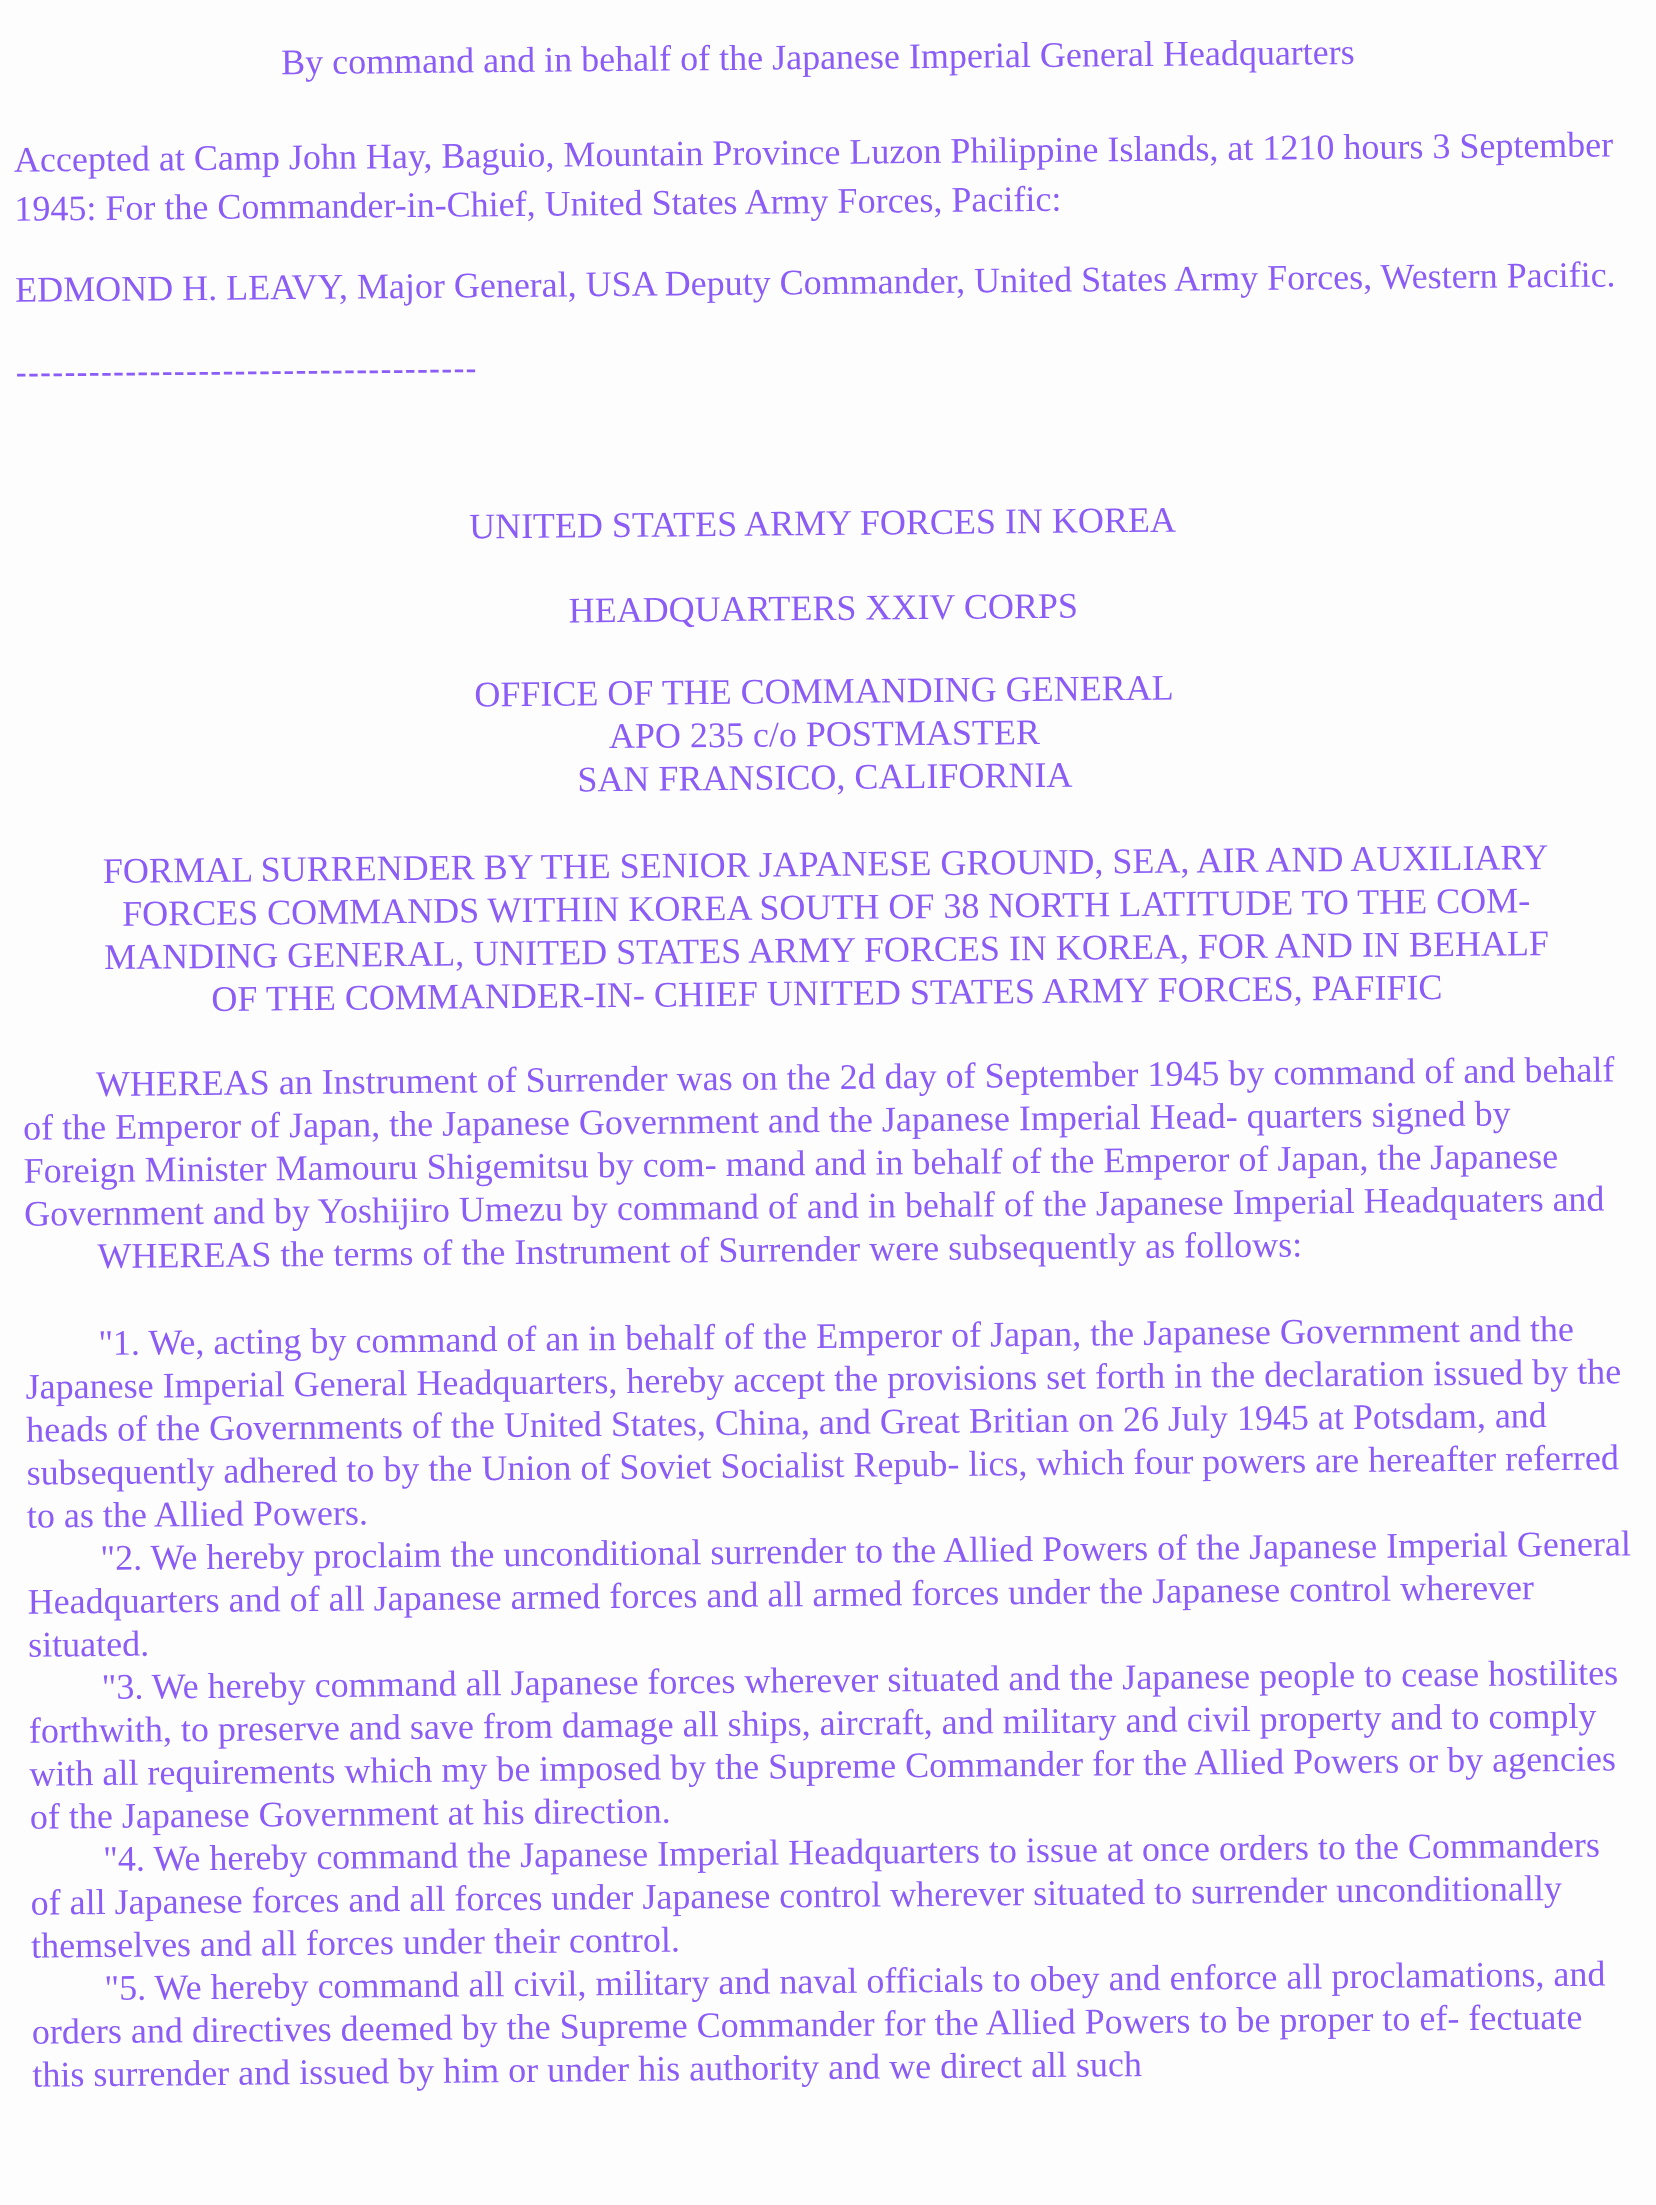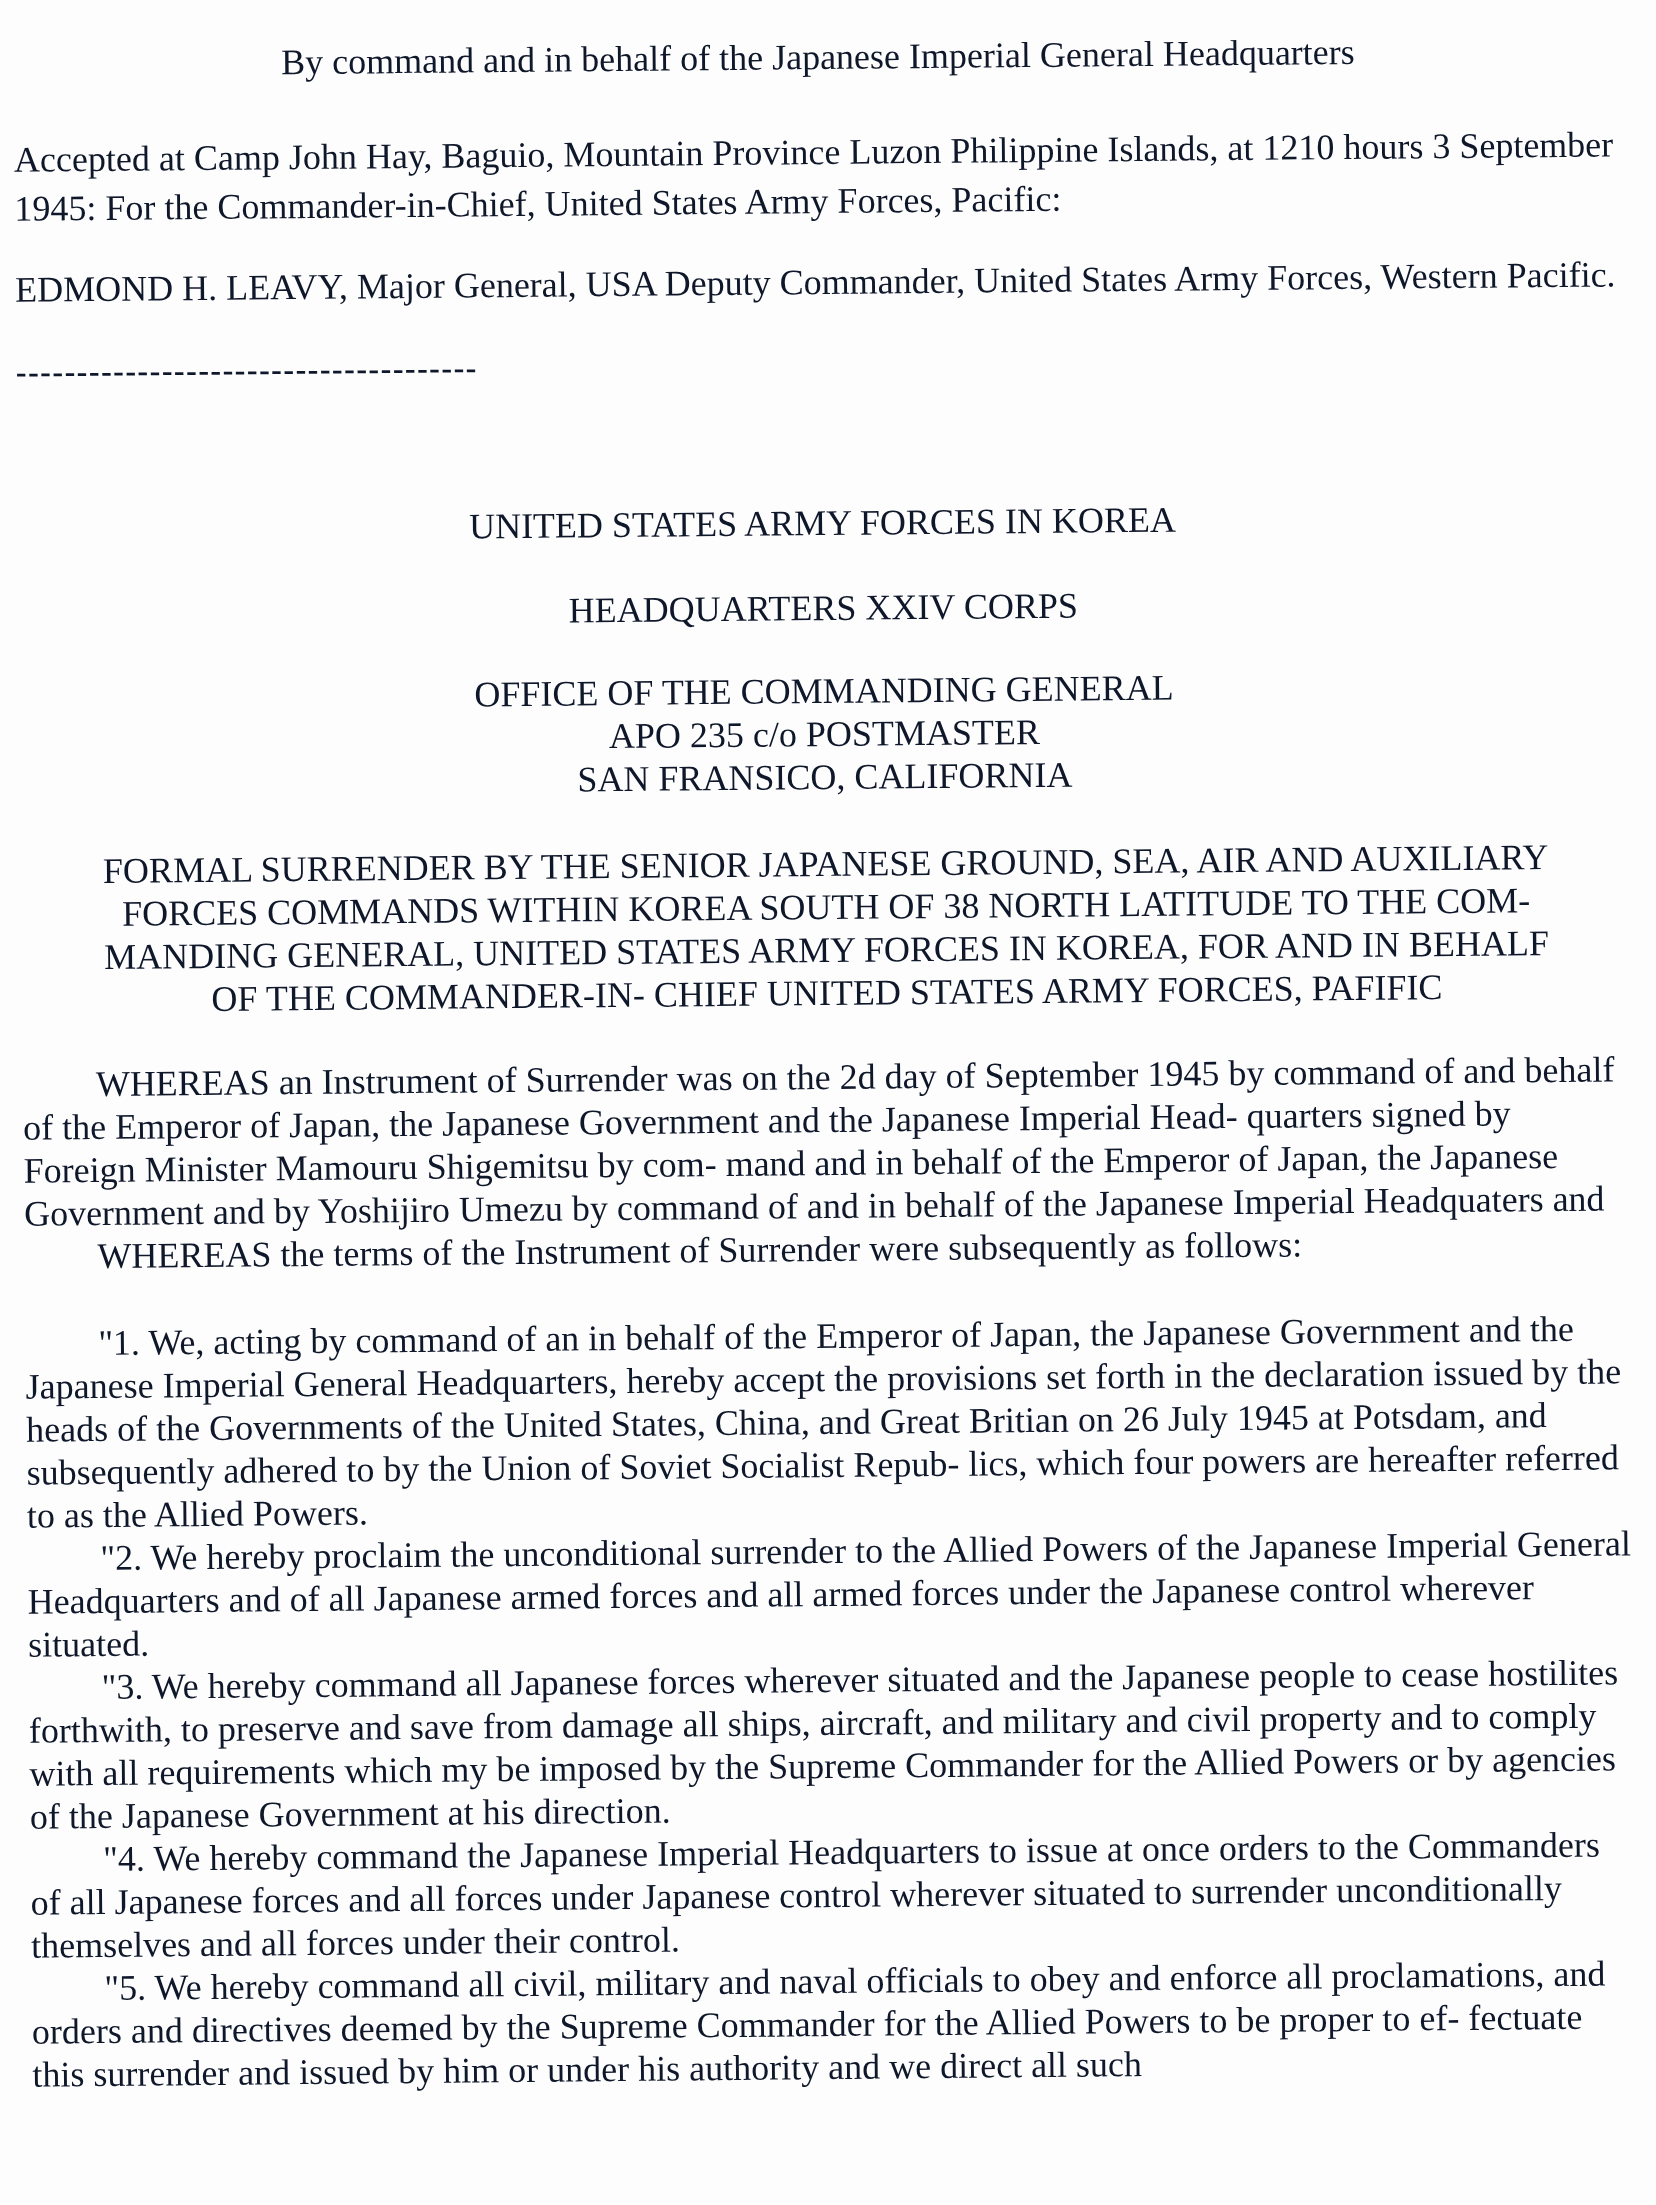--- a/index.html
+++ b/index.html
@@ -7,21 +7,21 @@
     padding: 0;
     background: #ffffff;
   }
   .page {
     position: relative;
     width: 1656px;
     height: 2205px;
     background: #fdfdfd;
     overflow: hidden;
     font-family: "Liberation Serif", "DejaVu Serif", serif;
-    color: #0f172a;
+    color: #8b5cf6;
   }
   
   .sheet {
     position: absolute;
     left: 0;
     top: 0;
     width: 1656px;
     transform: rotate(-0.55deg);
     transform-origin: 828px 1103px;
   }

